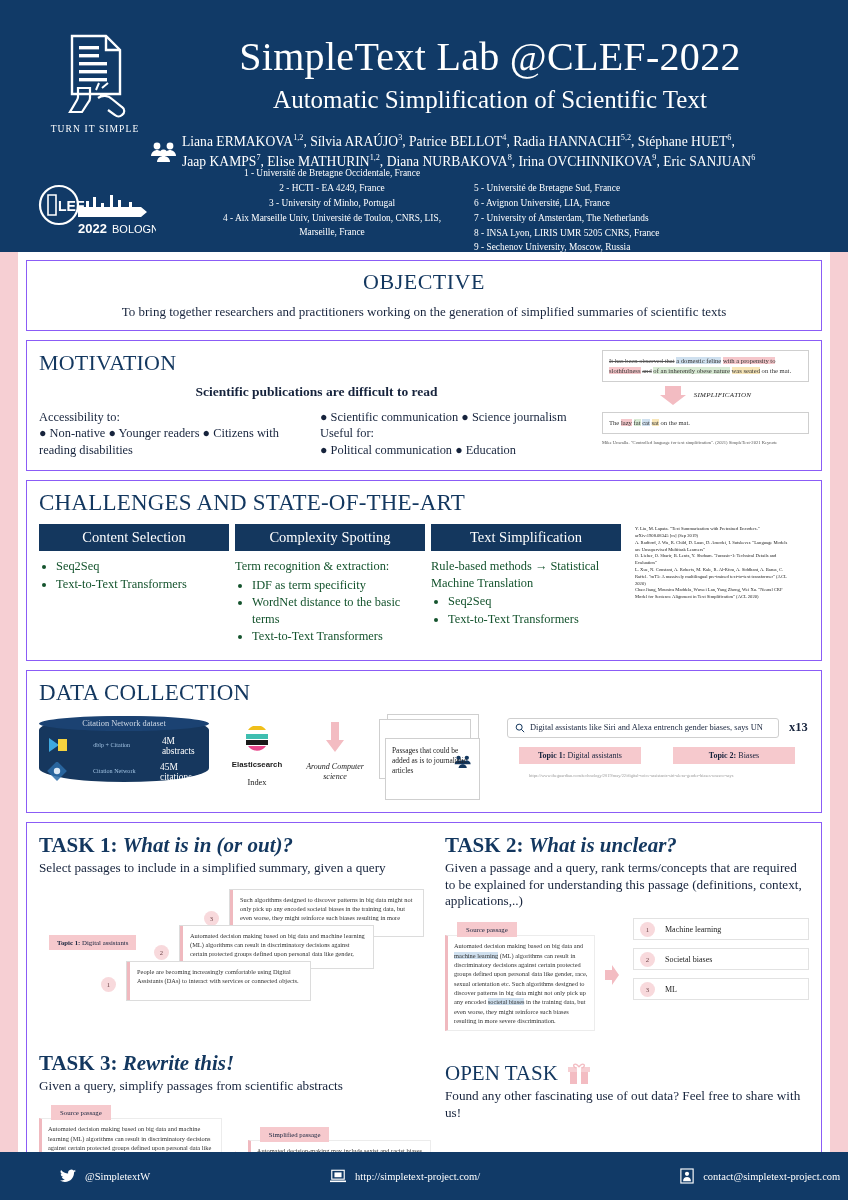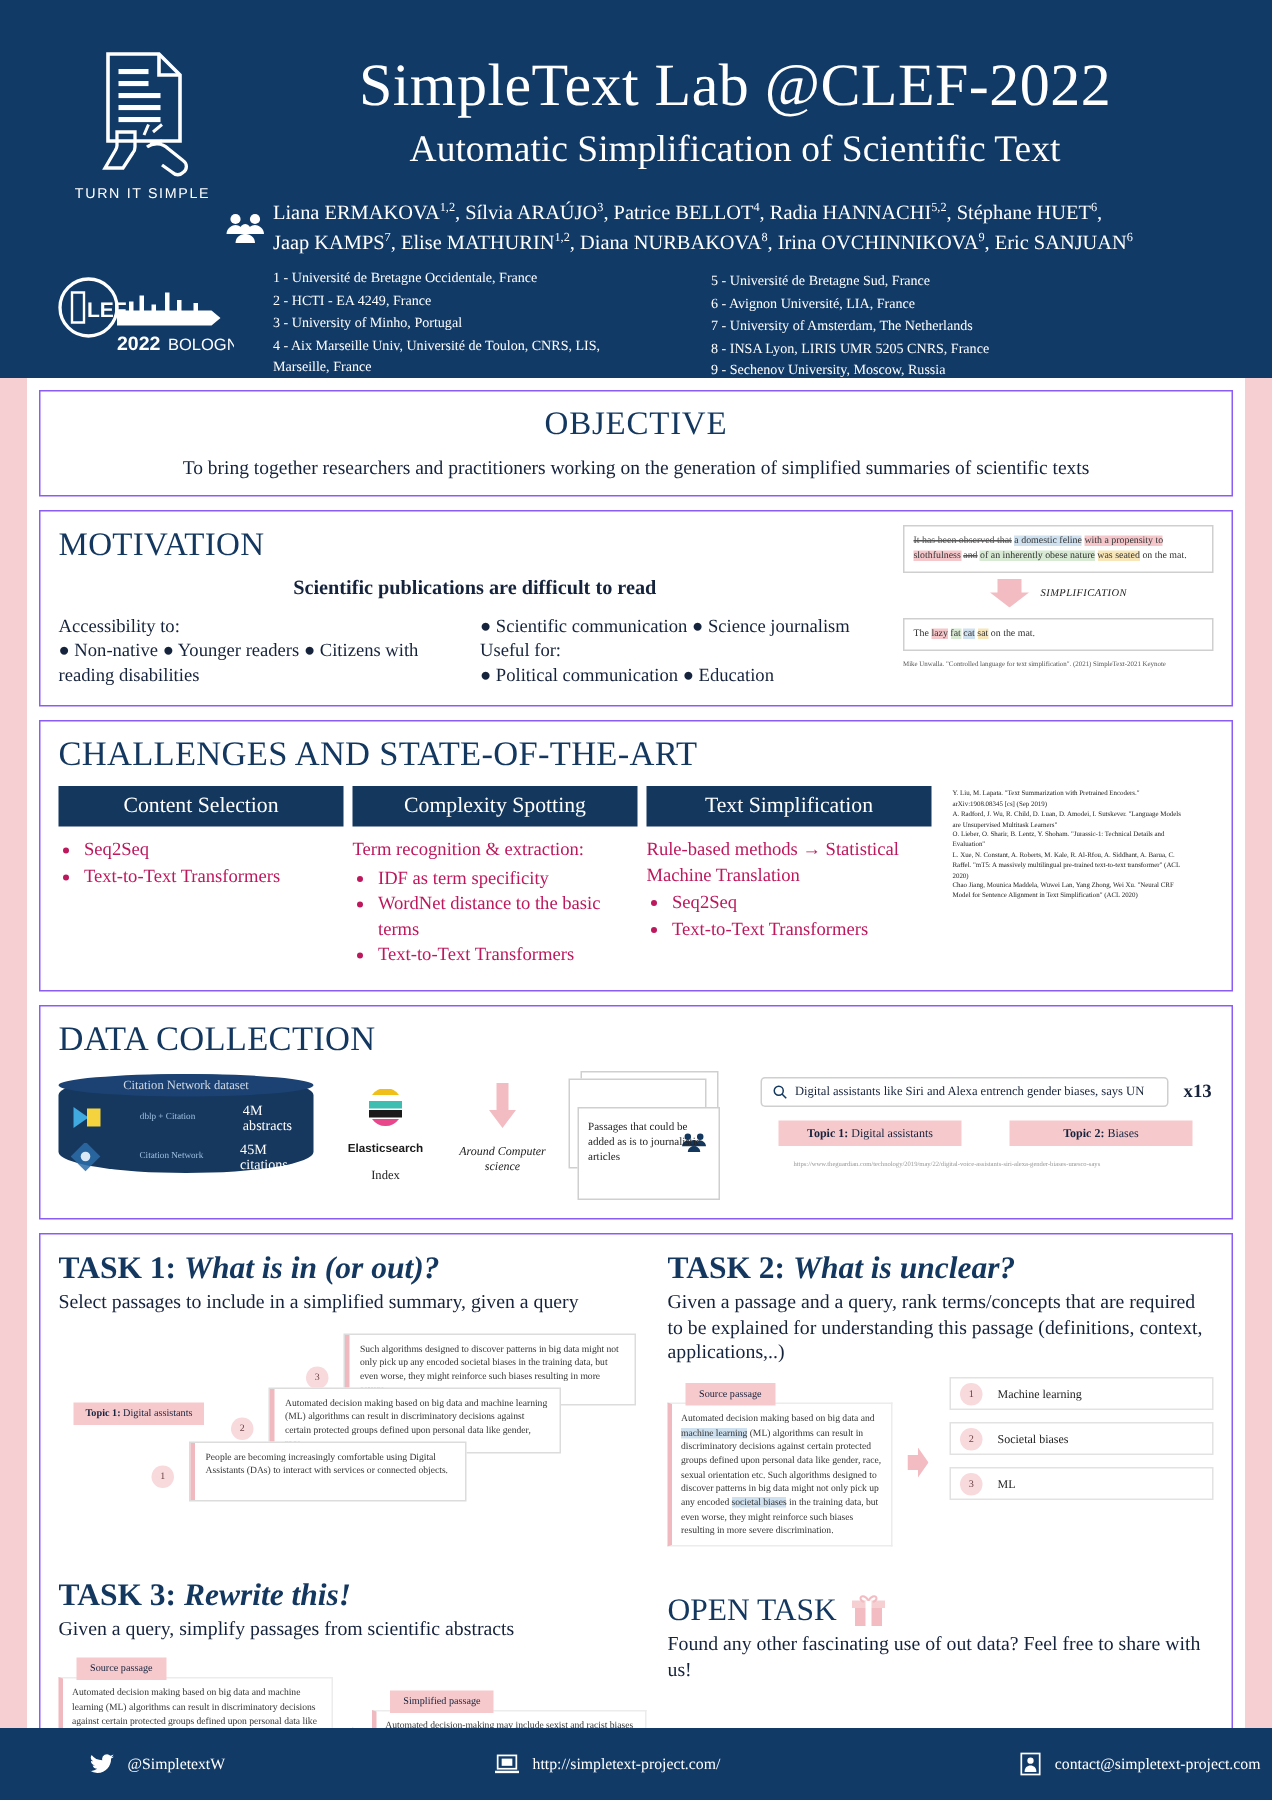--- a/index.html
+++ b/index.html
@@ -10,38 +10,38 @@
   }
   .poster { position:relative; width:848px; height:1200px; background:#f6cfd3; }
 
   
   .header {
     position:absolute; left:0; top:0; width:848px; height:252px;
     background:#113a67; color:#fff;
   }
   .logo-turn { position:absolute; left:40px; top:32px; width:110px; text-align:center; }
   .logo-turn svg { display:block; margin:0 auto; }
-  .turn-label { font-family:Liberation Sans, sans-serif; font-size:9.5px; letter-spacing:1.1px; margin-top:4px; color:#fff;}
+  .turn-label { font-family:Liberation Serif, serif; font-size:9.5px; letter-spacing:1.1px; margin-top:4px; color:#fff;}
   .clef-logo { position:absolute; left:34px; top:183px; width:122px; }
   .title-main {
     position:absolute; left:160px; top:36px; width:660px; text-align:center;
     font-size:40px; font-weight:normal; letter-spacing:.3px; line-height:1.05;
   }
   .title-sub {
     position:absolute; left:160px; top:86px; width:660px; text-align:center;
     font-size:25px; font-weight:normal; line-height:1.1;
   }
   .people-icon { position:absolute; left:150px; top:140px; }
   .authors {
     position:absolute; left:182px; top:132px; width:600px;
     font-size:13.6px; line-height:1.45;
   }
   .authors sup { font-size:8.2px; }
   .affil-col { position:absolute; font-size:9.4px; line-height:1.58; }
-  .affil-l { left:182px; top:179px; width:300px; }
+  .affil-l { left:182px; top:166px; width:300px;text-align:center; }
   .affil-r { left:474px; top:181px; width:320px; }
 
   
   .body-area {
     position:absolute; left:18px; top:252px; width:812px; height:900px;
     background:#ffffff;
   }
   .card {
     background:#fff; border:1px solid #8b5cf6; margin:0 0 11px 0;
     position:relative;
@@ -80,21 +80,21 @@
   .ex-credit { font-size:4.6px; color:#555; margin-top:6px; line-height:1.4; }
 
   
   .challenges { margin:9px 8px 0 8px; padding:9px 12px 14px; }
   .chal-grid { display:flex; margin-top:8px; gap:6px; }
   .chal-col { width:190px; }
   .chal-hdr {
     background:#14375e; color:#fff; text-align:center; font-size:14.5px;
     padding:5px 2px; margin-bottom:7px;
   }
-  .chal-body { font-size:12.4px; color:#be185d; line-height:1.33; }
+  .chal-body { font-size:12.4px; color:#14532d; line-height:1.33; }
   .chal-body ul { margin-left:17px; }
   .chal-body li { margin-bottom:1px; }
   .chal-sub { margin-bottom:2px; }
   .refs { width:165px; font-size:4.6px; line-height:1.48; color:#222; padding-left:8px; padding-top:2px;}
 
   
   .datacoll { margin:9px 8px 0 8px; padding:9px 12px 12px; min-height:135px; }
   .dc-flex { display:flex; margin-top:6px; align-items:flex-start; }
   .db-cyl { position:relative; width:170px; height:72px; }
   .cyl {

